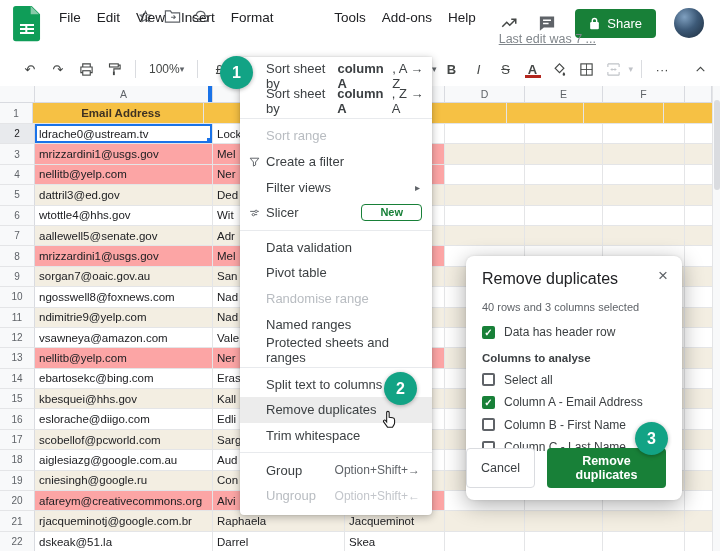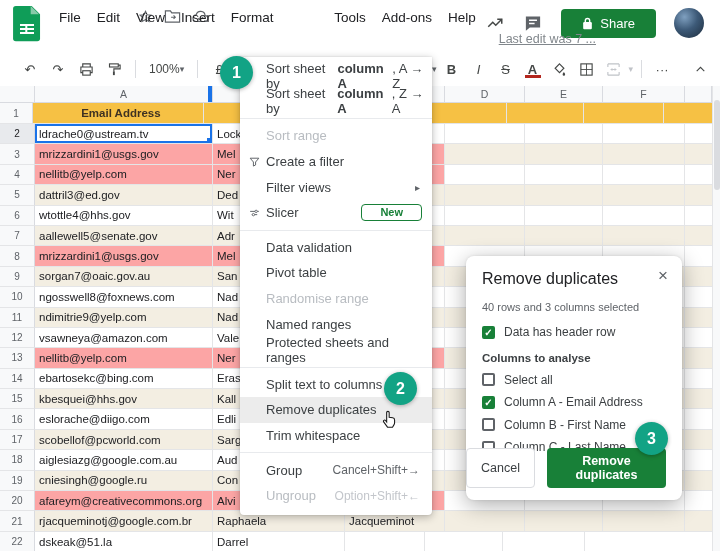--- a/index.html
+++ b/index.html
@@ -8,21 +8,21 @@
     position:relative; width:720px; height:551px; overflow:hidden;
     font-family:"Liberation Sans", sans-serif; background:#fff; color:#202124;
   }
   
   .titlebar { position:absolute; left:0; top:0; width:720px; height:28px; }
   .sheets-icon { position:absolute; left:13px; top:6px; width:28px; height:38px; }
   .doc-title { position:absolute; left:52px; top:6px; font-size:18px; font-weight:500; color:#202124; }
   .title-icons { position:absolute; left:138px; top:9px; display:flex; gap:11px; align-items:center; }
   .tb-right { position:absolute; right:16px; top:8px; display:flex; align-items:center; gap:18px; }
   .share-btn { display:flex; align-items:center; gap:7px; background:#188038; color:#fff;
-    border:none; border-radius:4px; height:29px; padding:0 21px; font-size:13px; font-weight:500;
+    border:none; border-radius:4px; height:29px; padding:0 14px; font-size:13px; font-weight:500;
     font-family:inherit; cursor:pointer; }
   .avatar { width:30px; height:30px; border-radius:50%;
     background:radial-gradient(circle at 35% 30%, #7fa0c0 0%, #3d5a78 45%, #1d2c3c 100%); }
   
   .menubar { position:absolute; left:52px; top:29px; height:20px; display:flex; align-items:center; gap:2px; font-size:13.5px; color:#202124; }
   .mb-item { padding:2px 7px; border-radius:4px; cursor:pointer; }
   .mb-item.active { background:#e4ece5;margin-top:44px; }
   .last-edit { margin-left:14px; color:#80868b; text-decoration:underline; font-size:12.5px; white-space:nowrap; }
   
   .toolbar { position:absolute; left:0; top:52px; width:720px; height:34px; background:#fff; }
@@ -447,20 +447,21 @@
           <div class="c w-c band">Jacqueminot</div>
           <div class="c w-d band"></div>
           <div class="c w-e band"></div>
           <div class="c w-f band"></div>
           <div class="c w-g band"></div>
         </div>
         <div class="s-row">
           <div class="c gut w-gut">22</div>
           <div class="c w-a white">dskeak@51.la</div>
           <div class="c w-b white">Darrel</div>
+          <div class="c w-c white">Skea</div>
           <div class="c w-d white"></div>
           <div class="c w-e white"></div>
           <div class="c w-f white"></div>
           <div class="c w-g white"></div>
         </div>
       </div>
   </div>
   <div class="vscroll">
       <div class="vthumb"></div>
     </div>
@@ -525,21 +526,21 @@
       </div>
       <div class="m-item hover">
         <span>Remove duplicates</span>
       </div>
       <div class="m-item">
         <span>Trim whitespace</span>
       </div>
       <div class="m-div"></div>
       <div class="m-item">
         <span>Group</span>
-        <div class="m-right">Cancel+Shift+→</div>
+        <div class="m-right">Option+Shift+→</div>
       </div>
       <div class="m-item dis">
         <span>Ungroup</span>
         <div class="m-right dis">Option+Shift+←</div>
       </div>
     </div>
 
   <div class="dialog">
     <div class="dlg-title">Remove duplicates</div>
     <div class="dlg-close">×</div>

